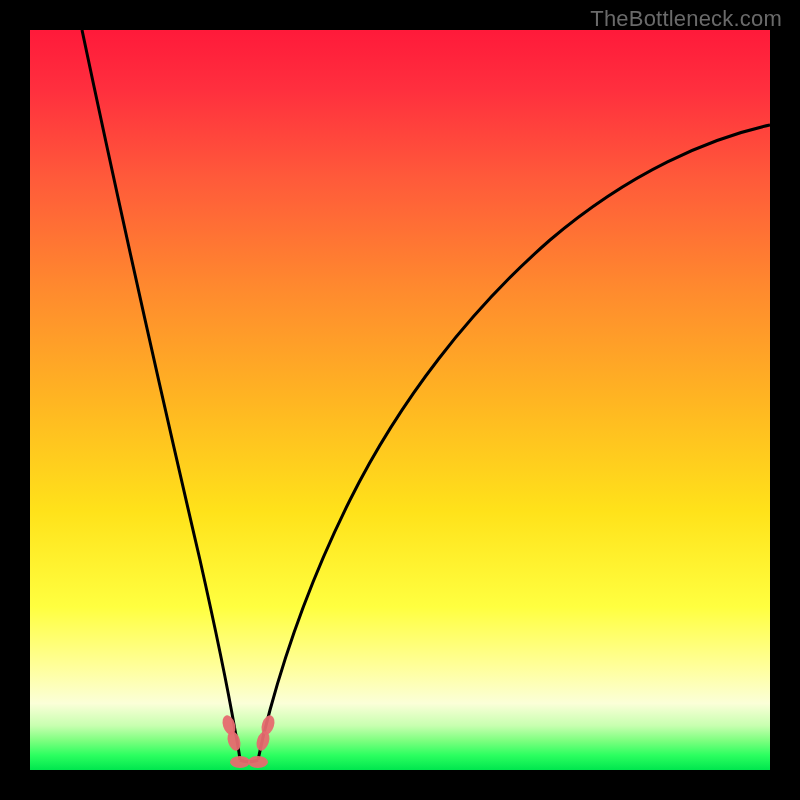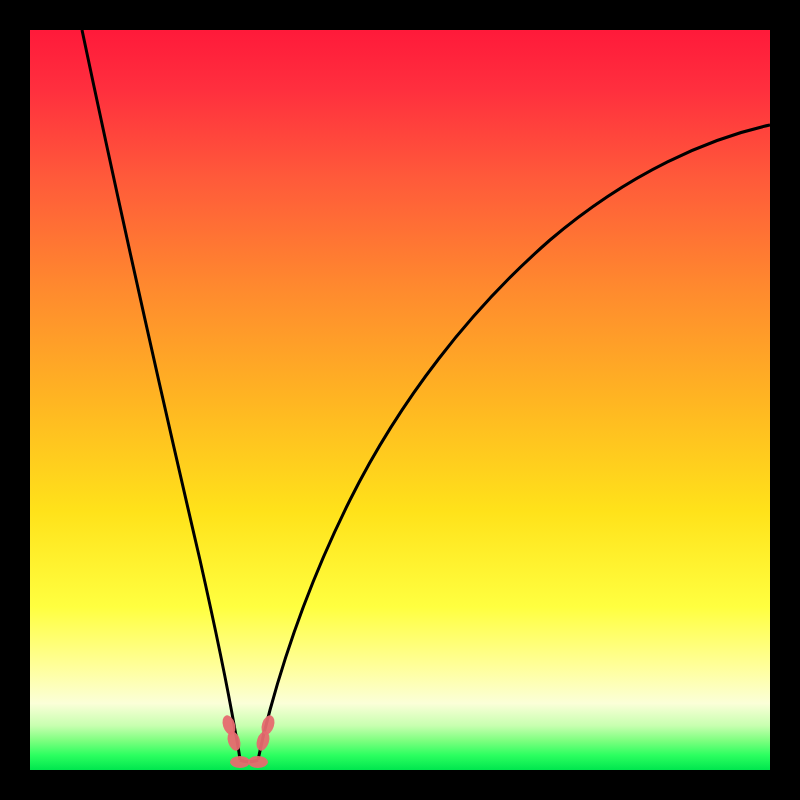--- a/index.html
+++ b/index.html
@@ -61,20 +61,21 @@
     fill: #e66a6f;
     stroke: none;
     opacity: 0.95;
   }
 </style>
 </head>
 <body>
 
 <div class="frame">
 
+  <div class="watermark">TheBottleneck.com</div>
 
   <div class="plot">
 
     <svg class="curves" viewBox="0 0 740 740" preserveAspectRatio="none">
 
       <path d="M 52 0
                C 90 180, 135 380, 170 530
                C 188 610, 198 660, 205 700
                C 208 716, 209.5 724, 210 730" fill="none" stroke="#000" stroke-width="3"></path>
 

